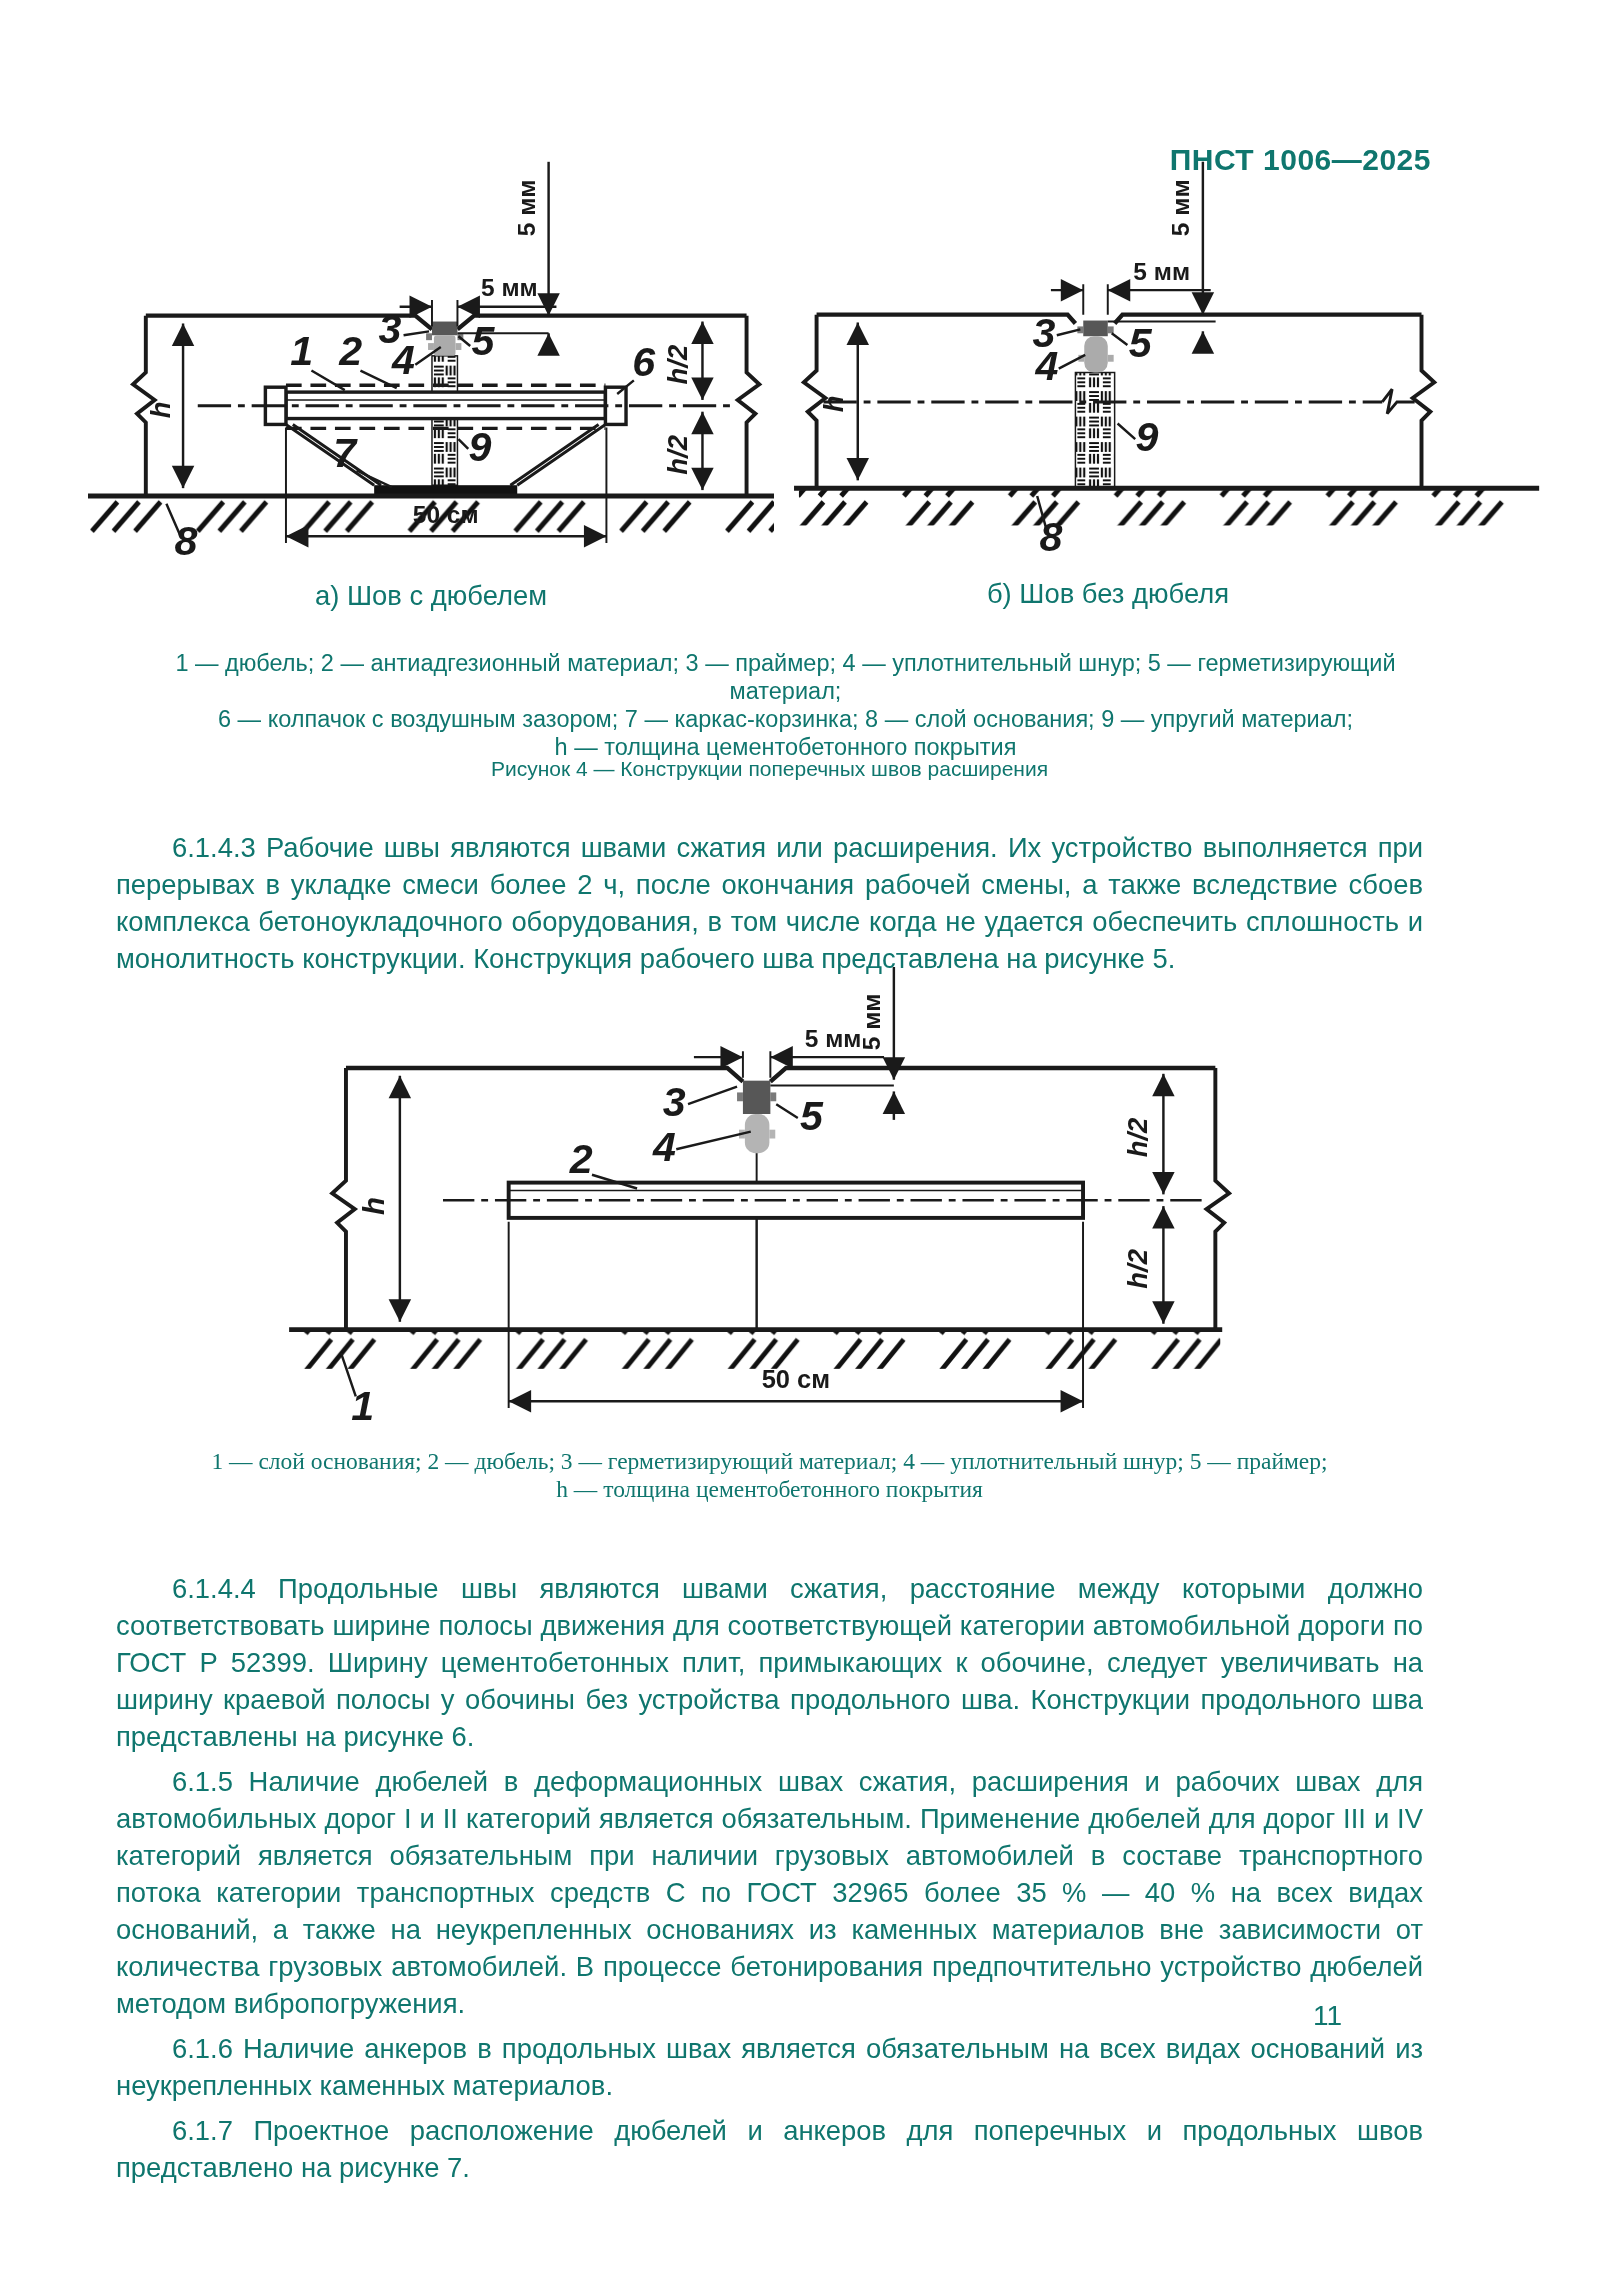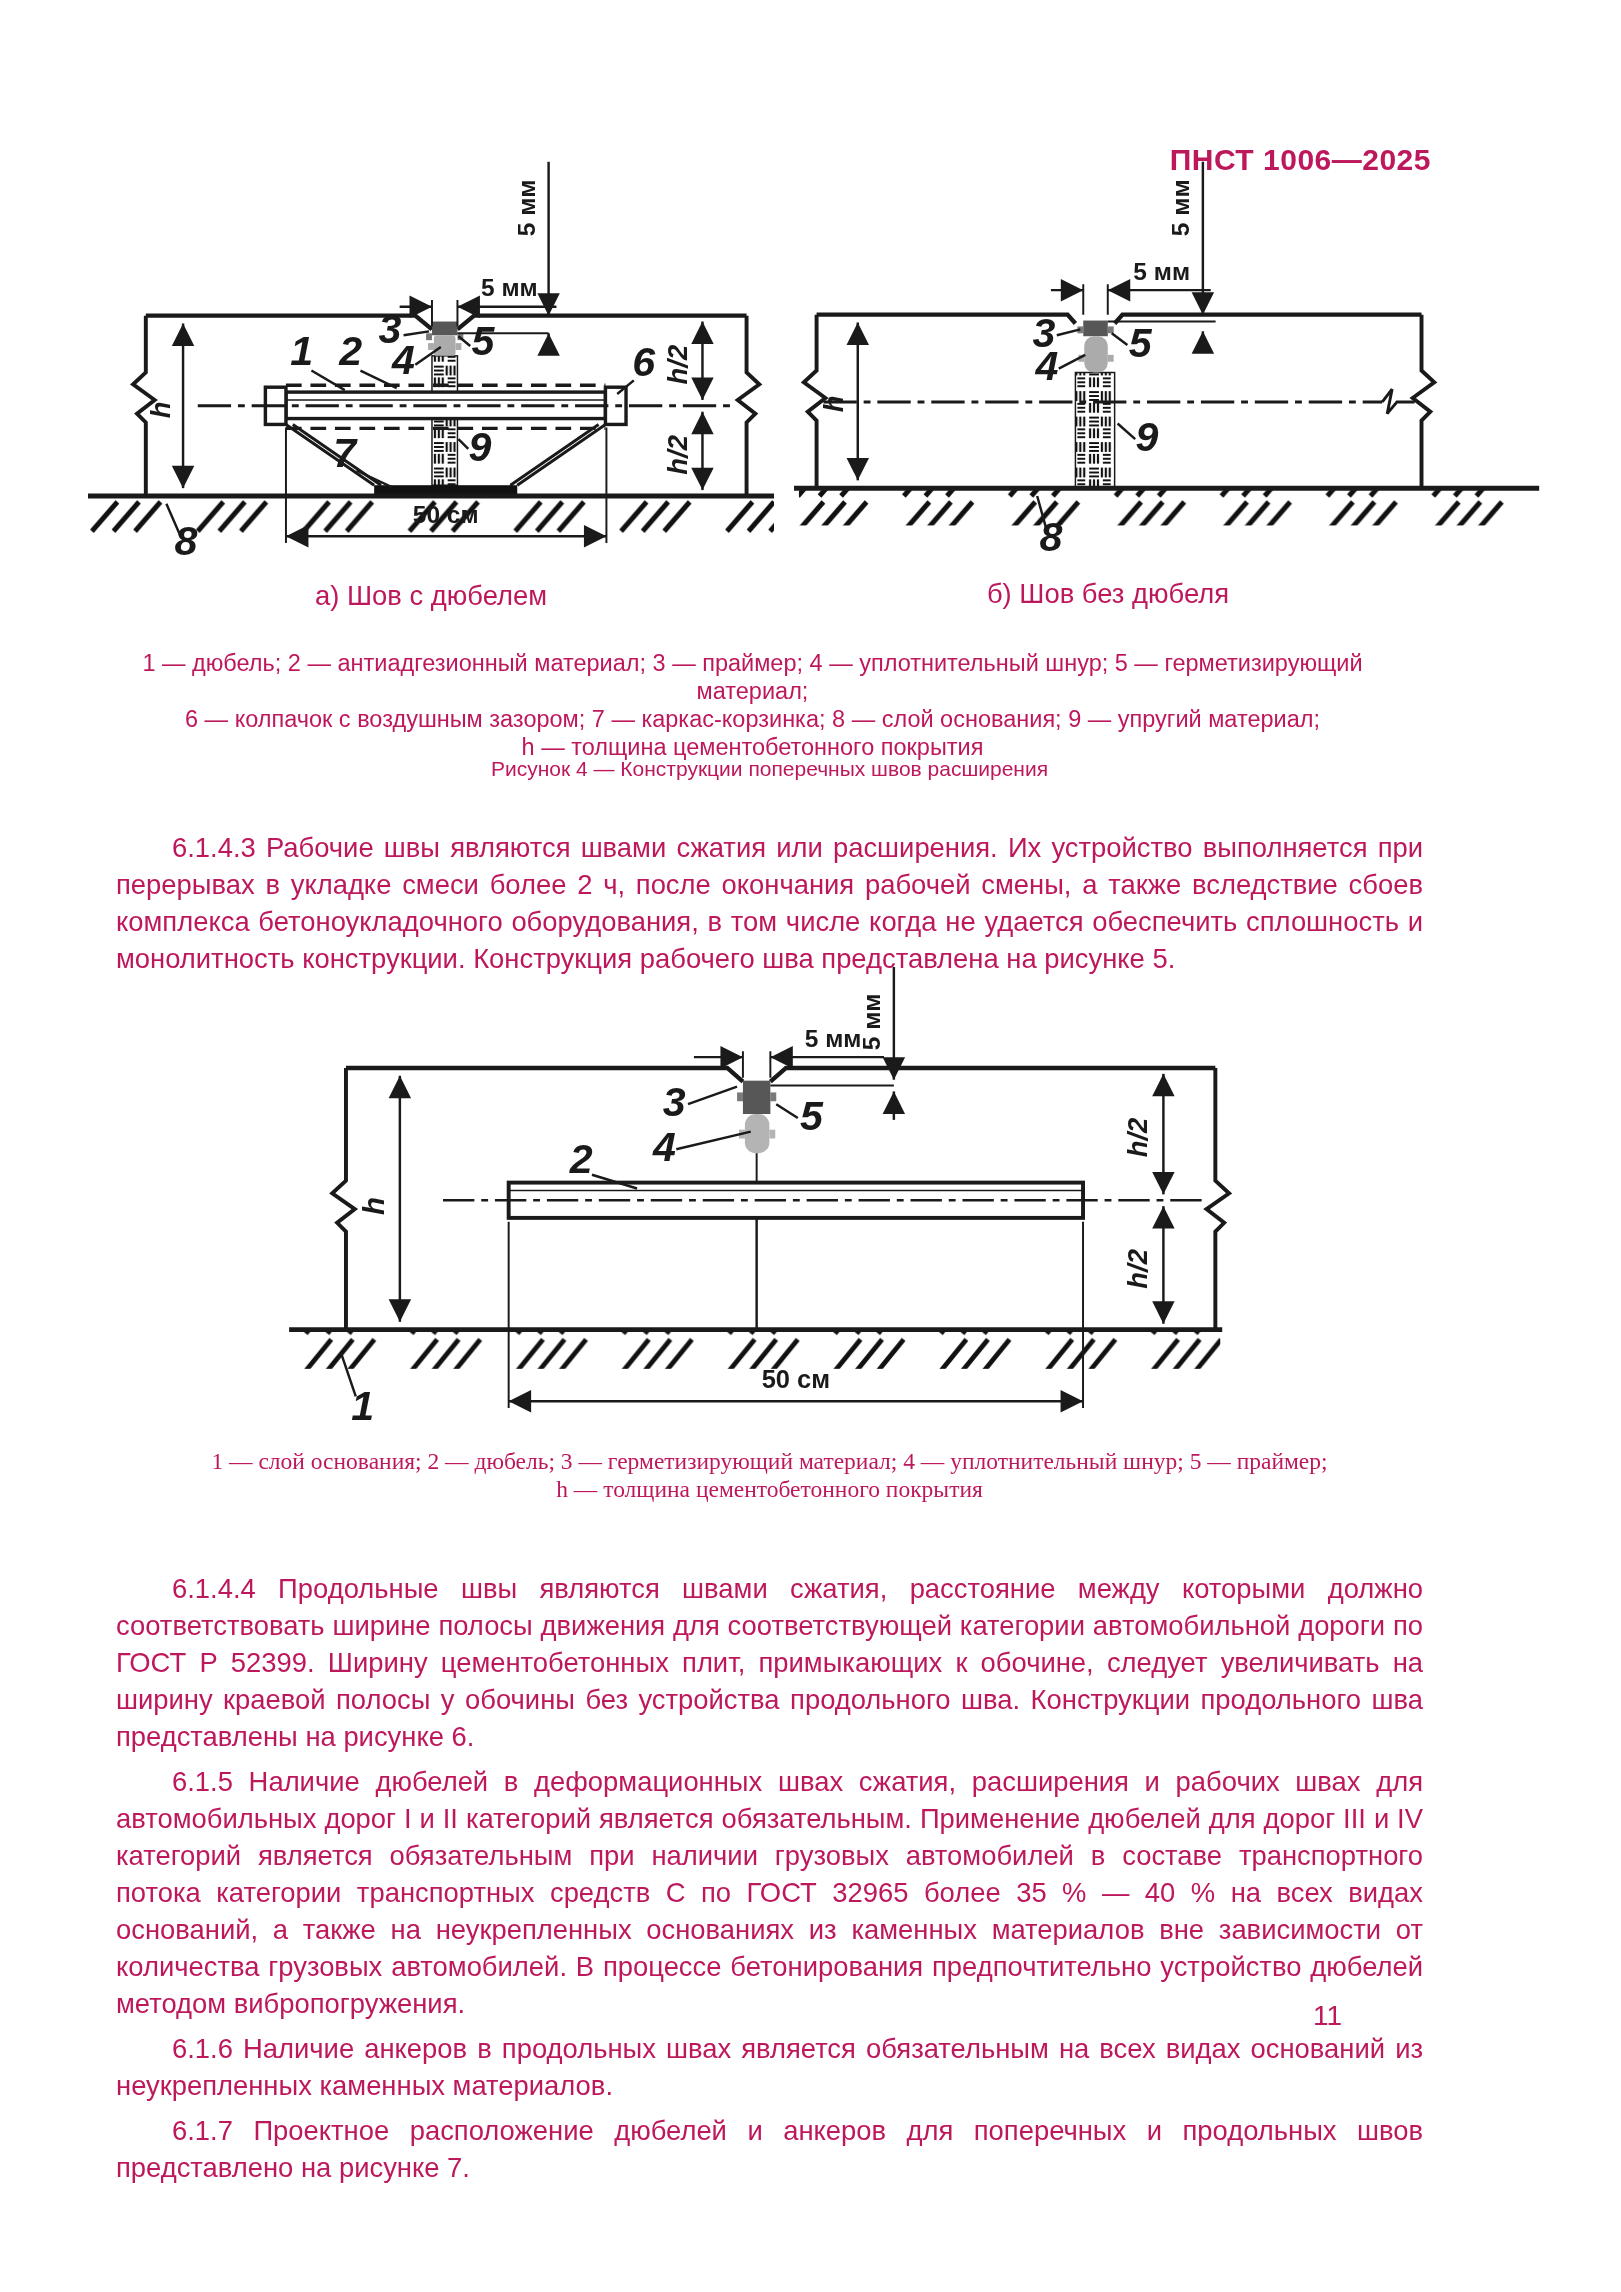--- a/index.html
+++ b/index.html
@@ -1,18 +1,18 @@
 <!DOCTYPE html>
 <html><head>
 <meta charset="utf-8">
 <style>
   html,body { margin:0; padding:0; background:#e8e8e8; }
   .page {
     position:relative; width:1621px; height:2293px; background:#ffffff;
-    font-family:"Liberation Sans", sans-serif; color:#be185d; overflow:hidden;
+    font-family:"Liberation Sans", sans-serif; color:#0f766e; overflow:hidden;
     margin:0 auto;
   }
   .abs { position:absolute; }
   .hdr { font-weight:bold; font-size:30px; text-align:right; letter-spacing:0.5px; }
   .caption-sub { font-size:27.4px; text-align:center; }
   .legend { font-size:23.5px; line-height:28px; text-align:center; }
   .figcap { font-size:21px; text-align:center; }
   .body { font-size:27.4px; line-height:37px; text-align:justify; }
   .body p { text-indent:56px; margin:8px; }
   .pagenum { font-size:28px; }
@@ -197,21 +197,21 @@
       <text class="co" x="258" y="238">4</text>
       <text class="co" x="353" y="214">5</text>
       <text class="co" x="360" y="310">9</text>
       <text class="co" x="262" y="412">8</text>
     </g>
   </svg>
 
   <div class="abs caption-sub" style="left:814px; top:578px; width:588px;">б) Шов без дюбеля</div>
   <div class="abs caption-sub" style="left:88px; top:580px; width:686px;">а) Шов с дюбелем</div>
 
-  <div class="abs legend" style="left:91px; top:649px; width:1323px;">
+  <div class="abs legend" style="left:124px; top:649px; width:1323px;">
     <div>1 — дюбель; 2 — антиадгезионный материал; 3 — праймер; 4 — уплотнительный шнур; 5 — герметизирующий материал;</div>
     <div>6 — колпачок с воздушным зазором; 7 — каркас-корзинка; 8 — слой основания; 9 — упругий материал;</div>
     <div>h — толщина цементобетонного покрытия</div>
   </div>
 
   <div class="abs figcap" style="left:108px; top:757px; width:1323px;">Рисунок 4 — Конструкции поперечных швов расширения</div>
 
   <div class="abs body" style="left:108px; top:821px; width:1323px;">
     <p>6.1.4.3 Рабочие швы являются швами сжатия или расширения. Их устройство выполняется при перерывах в укладке смеси более 2 ч, после окончания рабочей смены, а также вследствие сбоев комплекса бетоноукладочного оборудования, в том числе когда не удается обеспечить сплошность и монолитность конструкции. Конструкция рабочего шва представлена на рисунке 5.</p>
   </div>

